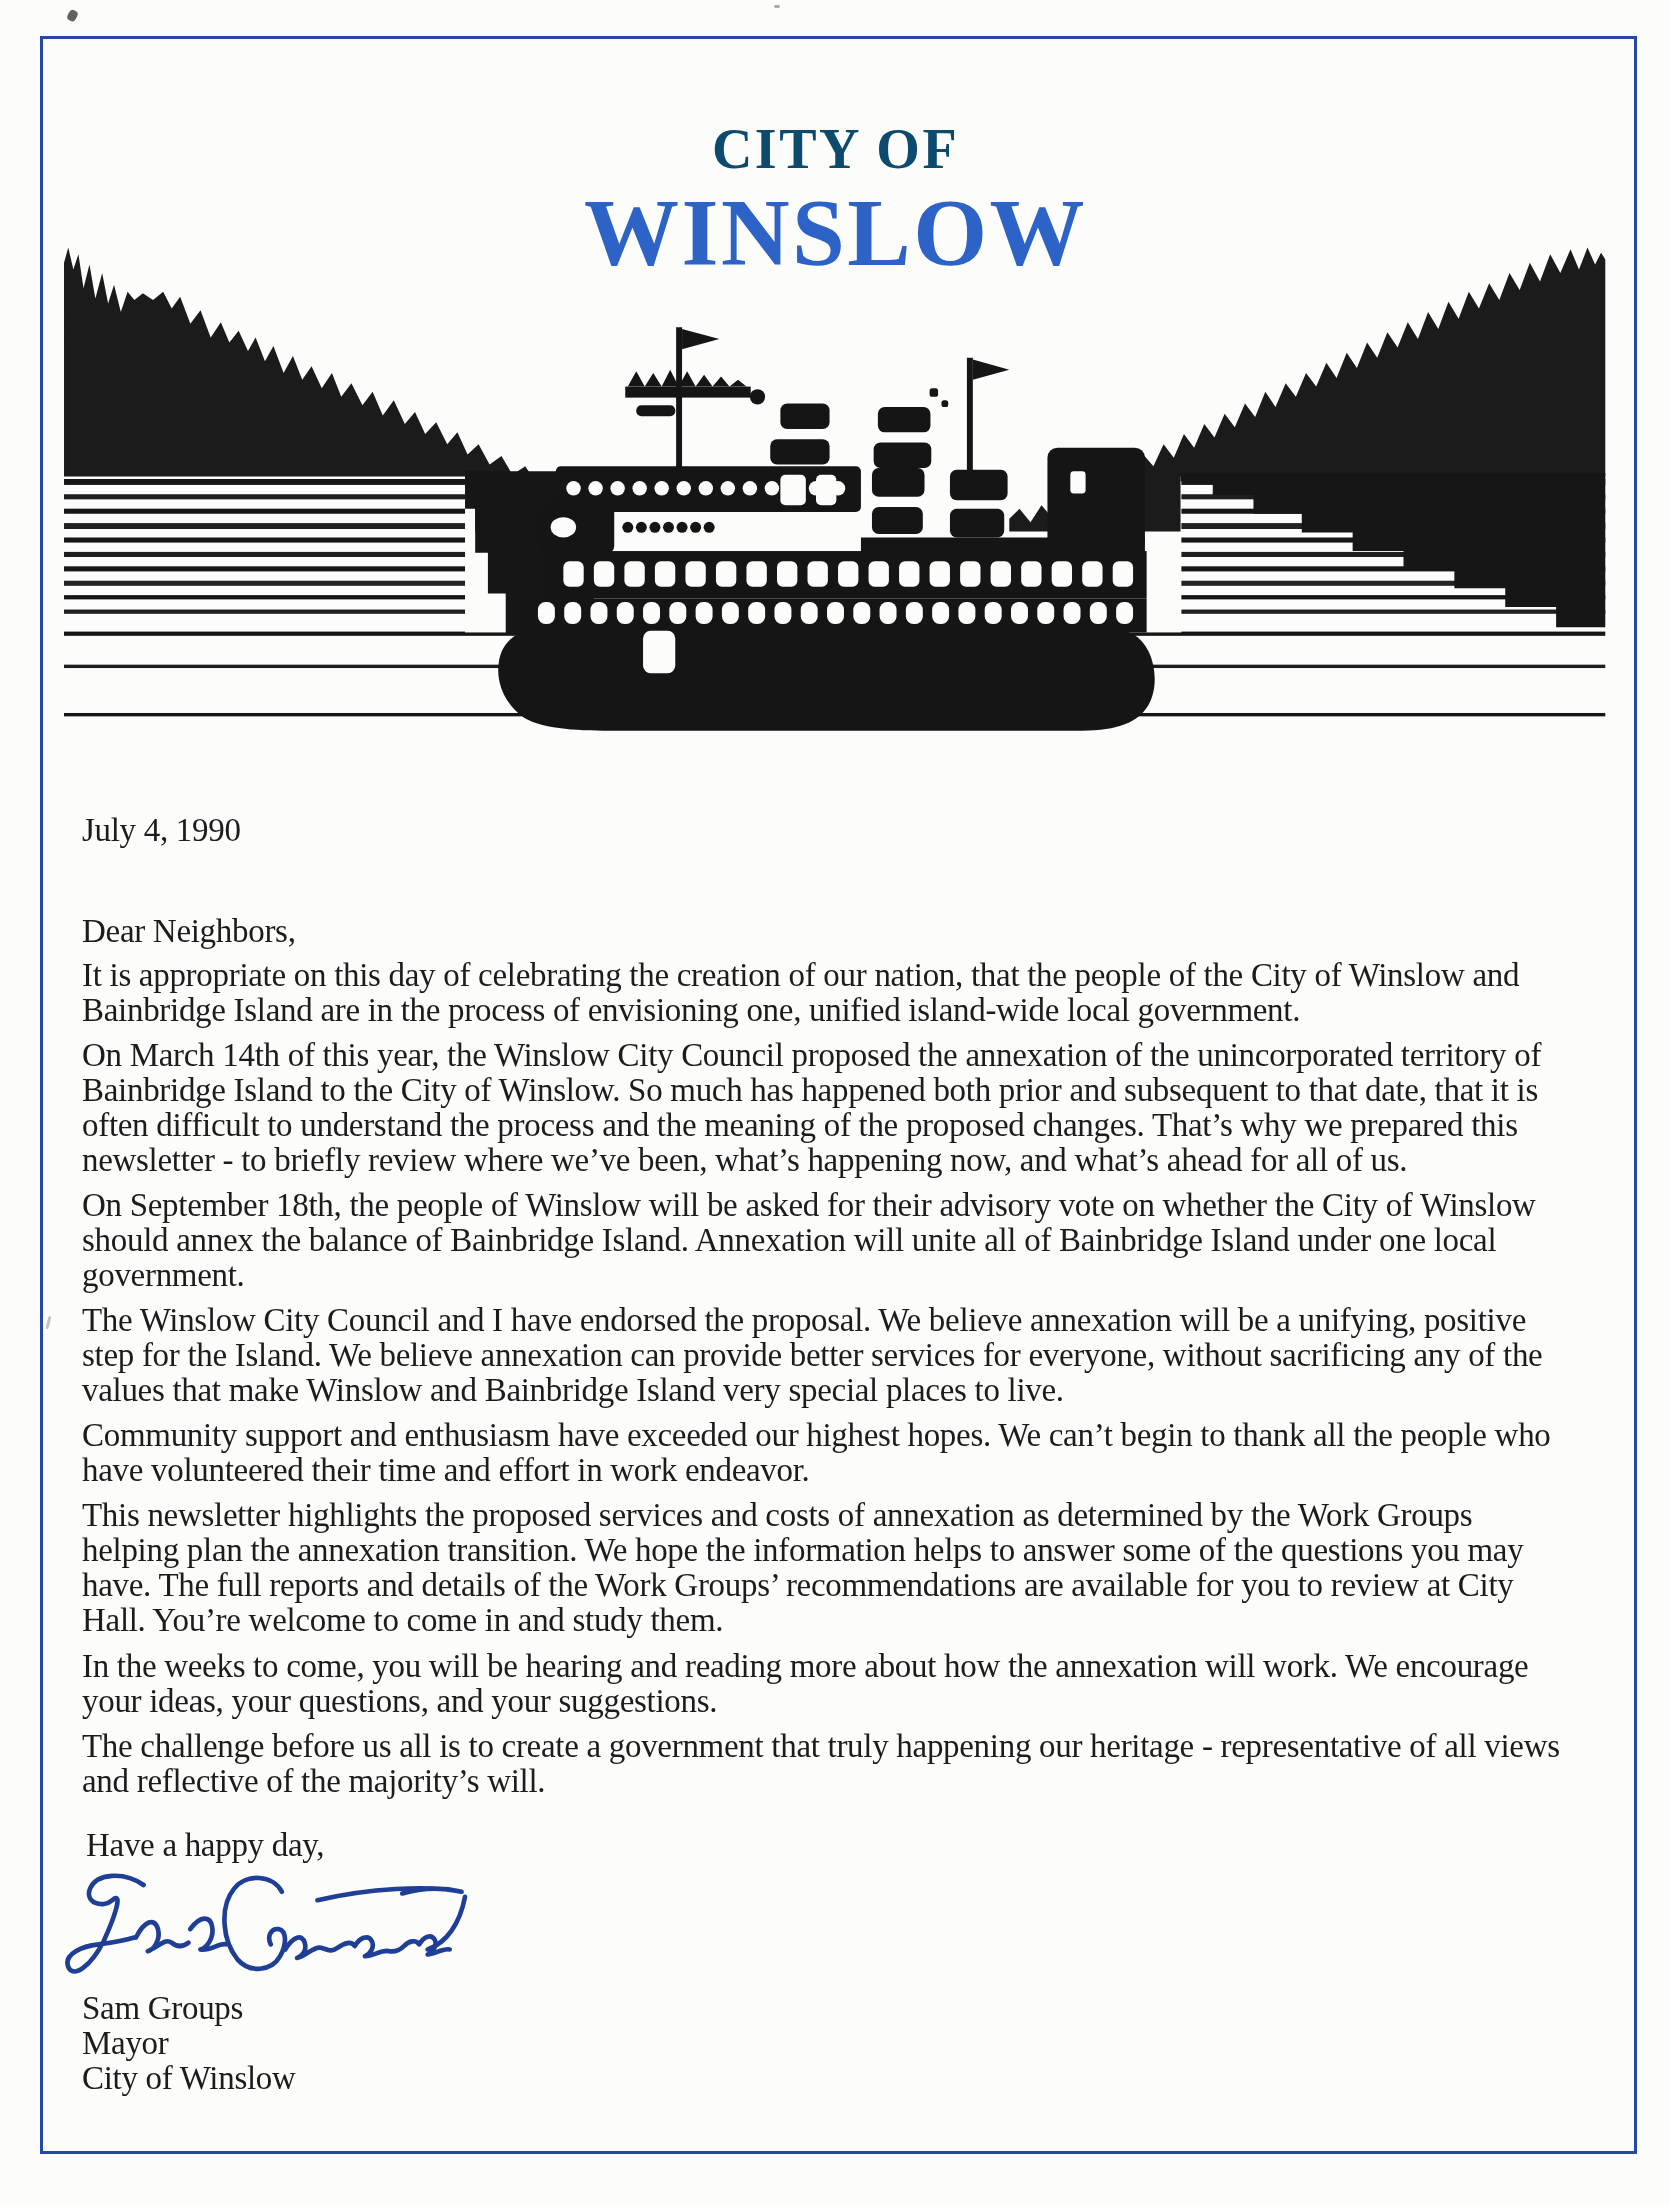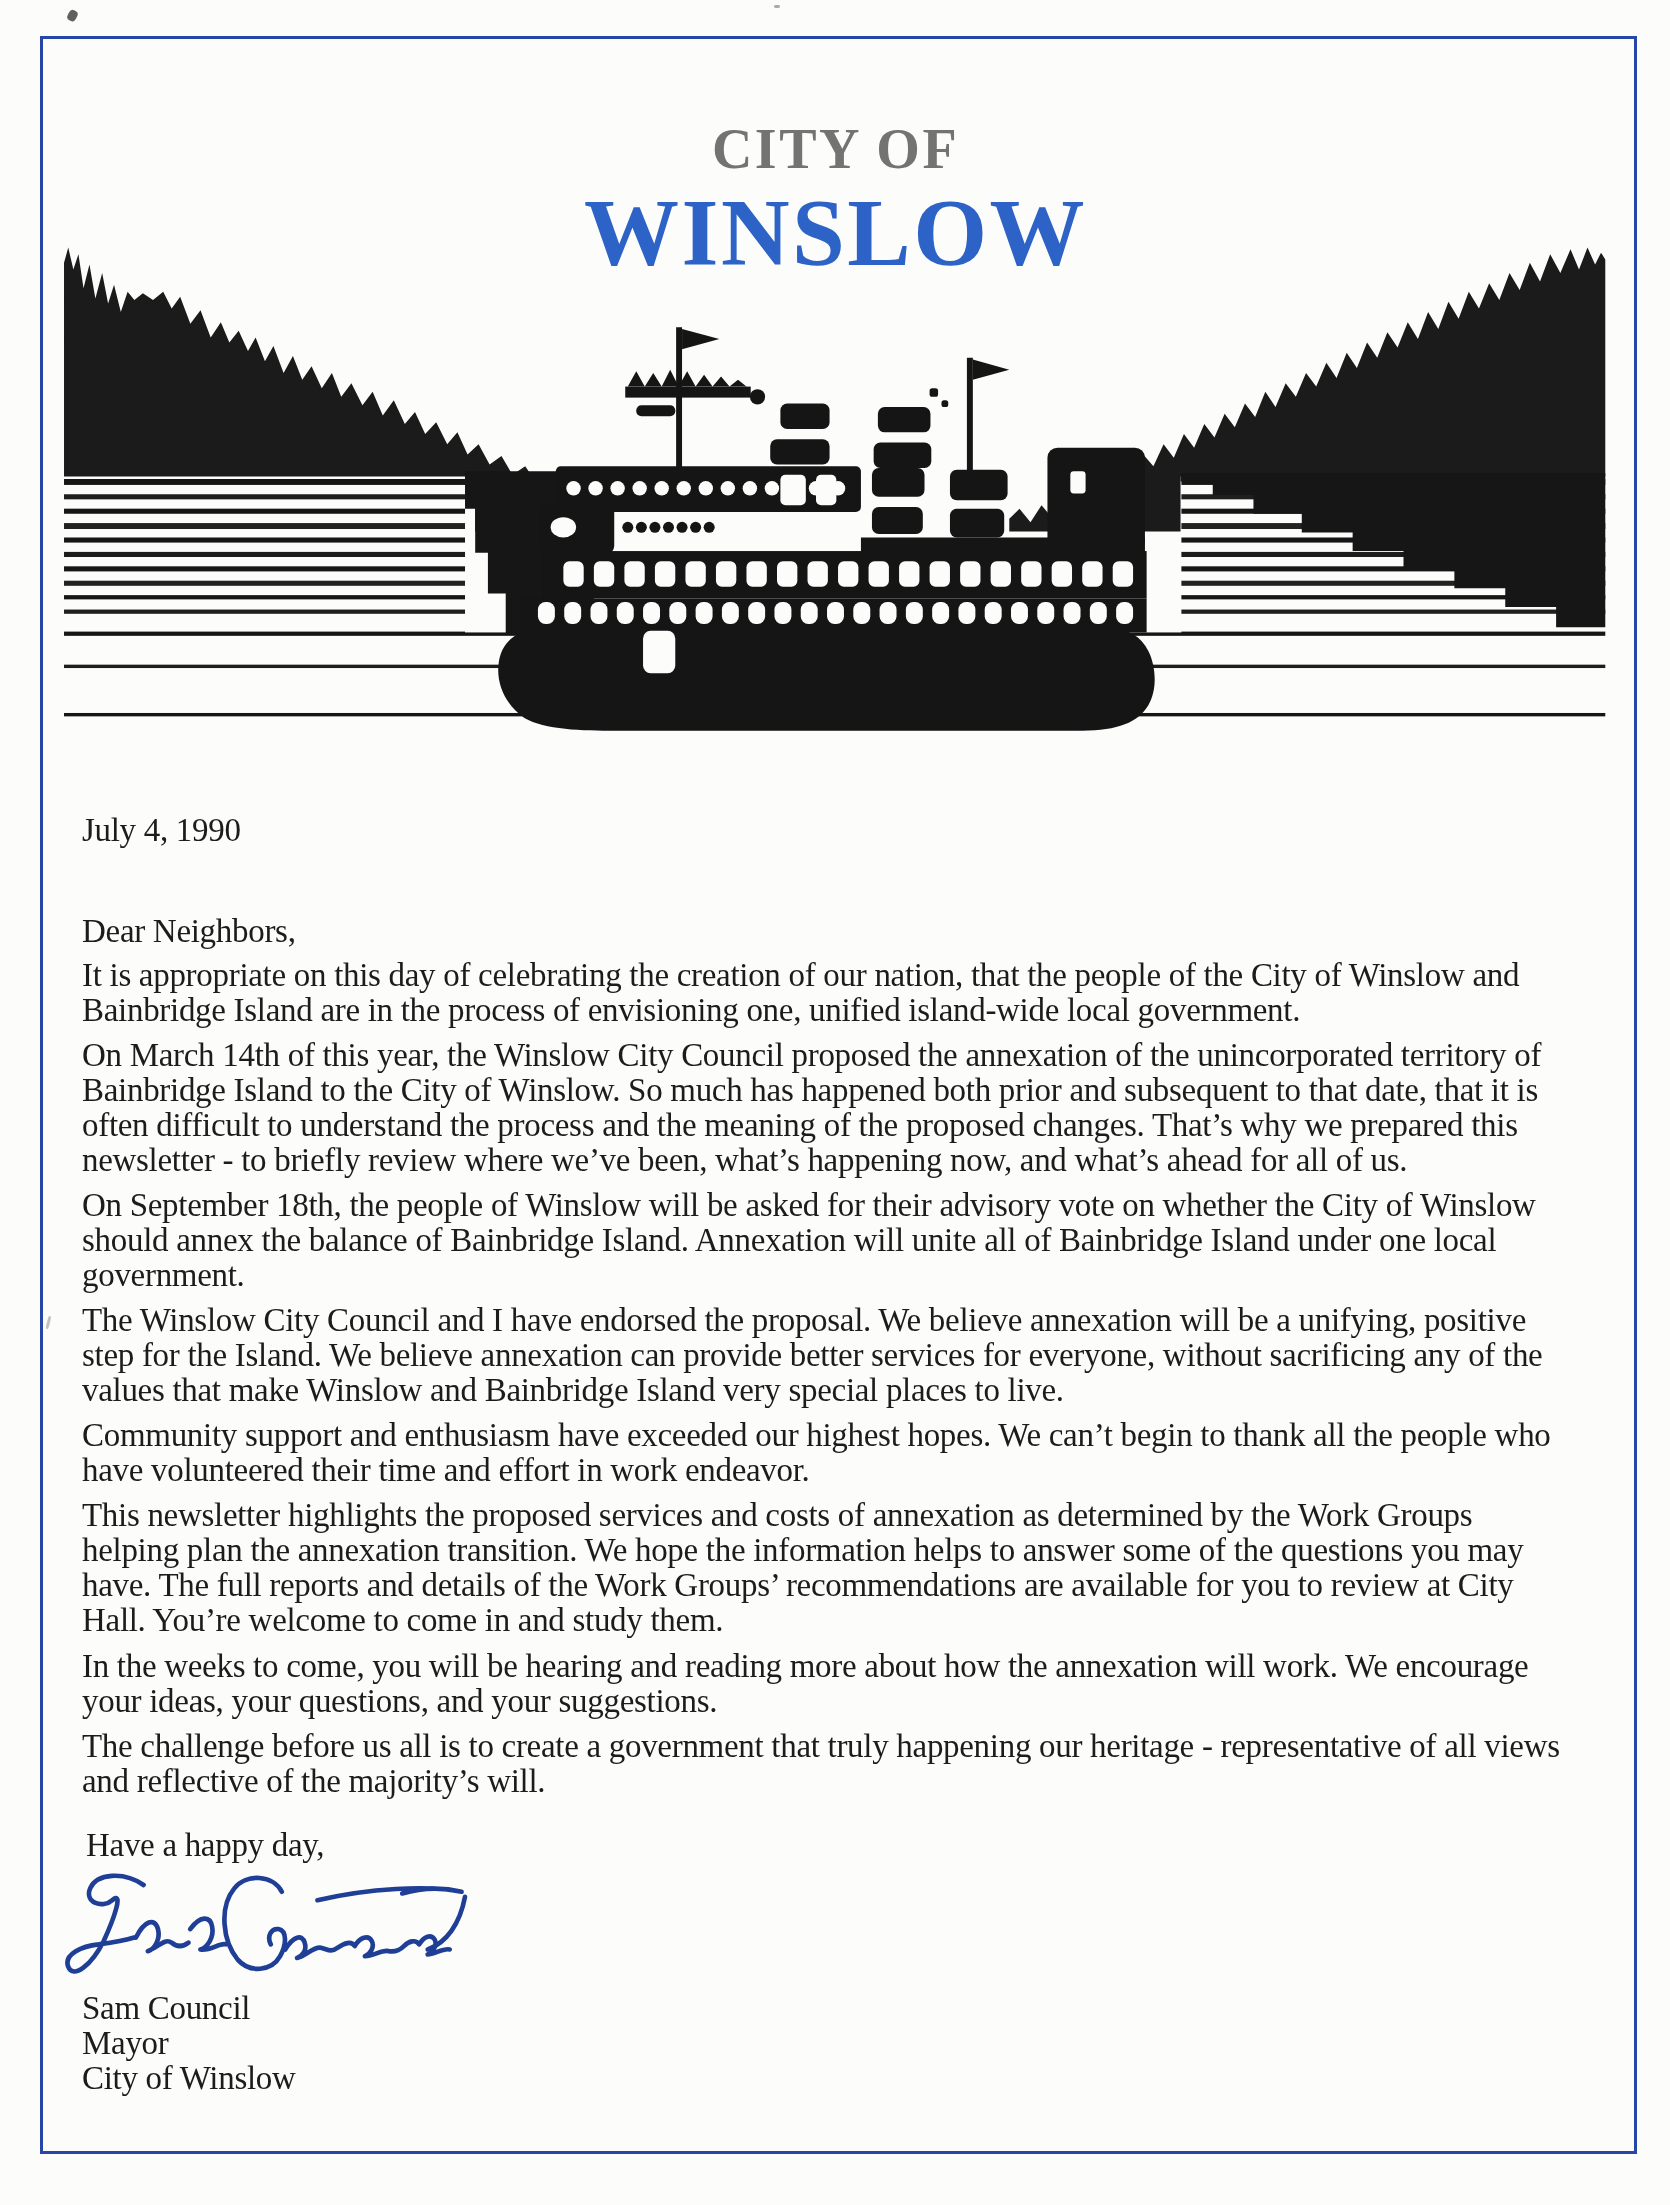--- a/index.html
+++ b/index.html
@@ -15,21 +15,21 @@
     position:absolute;left:40px;top:36px;
     width:1597px;height:2118px;
     border:3.4px solid #2647a8;
     box-sizing:border-box;
     pointer-events:none;
   }
   .pretitle{
     position:absolute;top:117px;left:0;width:100%;
     text-align:center;
     font-size:56px;font-weight:700;letter-spacing:2.5px;
-    color:#737373;
+    color:#0c4a6e;
   }
   .main-title{
     position:absolute;top:178px;left:0;width:100%;
     text-align:center;
     font-size:95px;font-weight:700;letter-spacing:2.5px;
   }
   .illustration{
     position:absolute;left:0;top:0;width:1671px;height:763px;
   }
   .letter-body{
@@ -261,19 +261,19 @@
         <path d="M 95,20 C 72,4 40,6 32,24 C 25,41 47,48 58,38 C 72,26 60,60 48,86 C 34,114 12,132 6,116 C 1,102 22,92 42,90 C 58,88 72,86 84,82"></path>
         <path d="M 86,82 C 96,62 108,58 112,72 C 115,84 108,96 100,98 C 112,94 120,82 128,88 C 134,93 140,94 148,88"></path>
         <path d="M 150,72 C 162,56 174,56 176,70 C 178,82 170,94 162,96 C 174,98 184,88 192,90"></path>
         <path d="M 258,28 C 248,8 216,6 202,24 C 184,46 188,86 206,108 C 220,124 246,122 256,104 C 264,90 264,74 254,72 C 246,71 240,80 245,90"></path>
         <path d="M 262,96 C 272,80 282,78 285,88 C 288,97 282,104 276,106 C 286,104 296,92 304,94 C 312,96 316,100 324,94 C 332,88 340,86 344,92 C 350,82 360,78 364,86 C 368,93 362,102 356,104 C 366,104 376,96 384,98 C 390,99 396,98 402,92 C 408,86 416,84 420,90 C 426,80 434,78 438,84 C 442,90 436,100 430,102 C 438,102 448,94 456,96"></path>
         <path d="M 300,38 C 360,24 430,20 470,28 C 445,22 420,24 400,30"></path>
         <path d="M 430,96 C 452,88 468,66 474,34"></path>
       </g>
     </svg>
 
-    <div class="signer-name">Sam Council</div>
+    <div class="signer-name">Sam Groups</div>
     <div class="signer-title">Mayor</div>
     <div class="signer-org">City of Winslow</div>
   </main>
 
 </div>
 
 
 </body></html>

